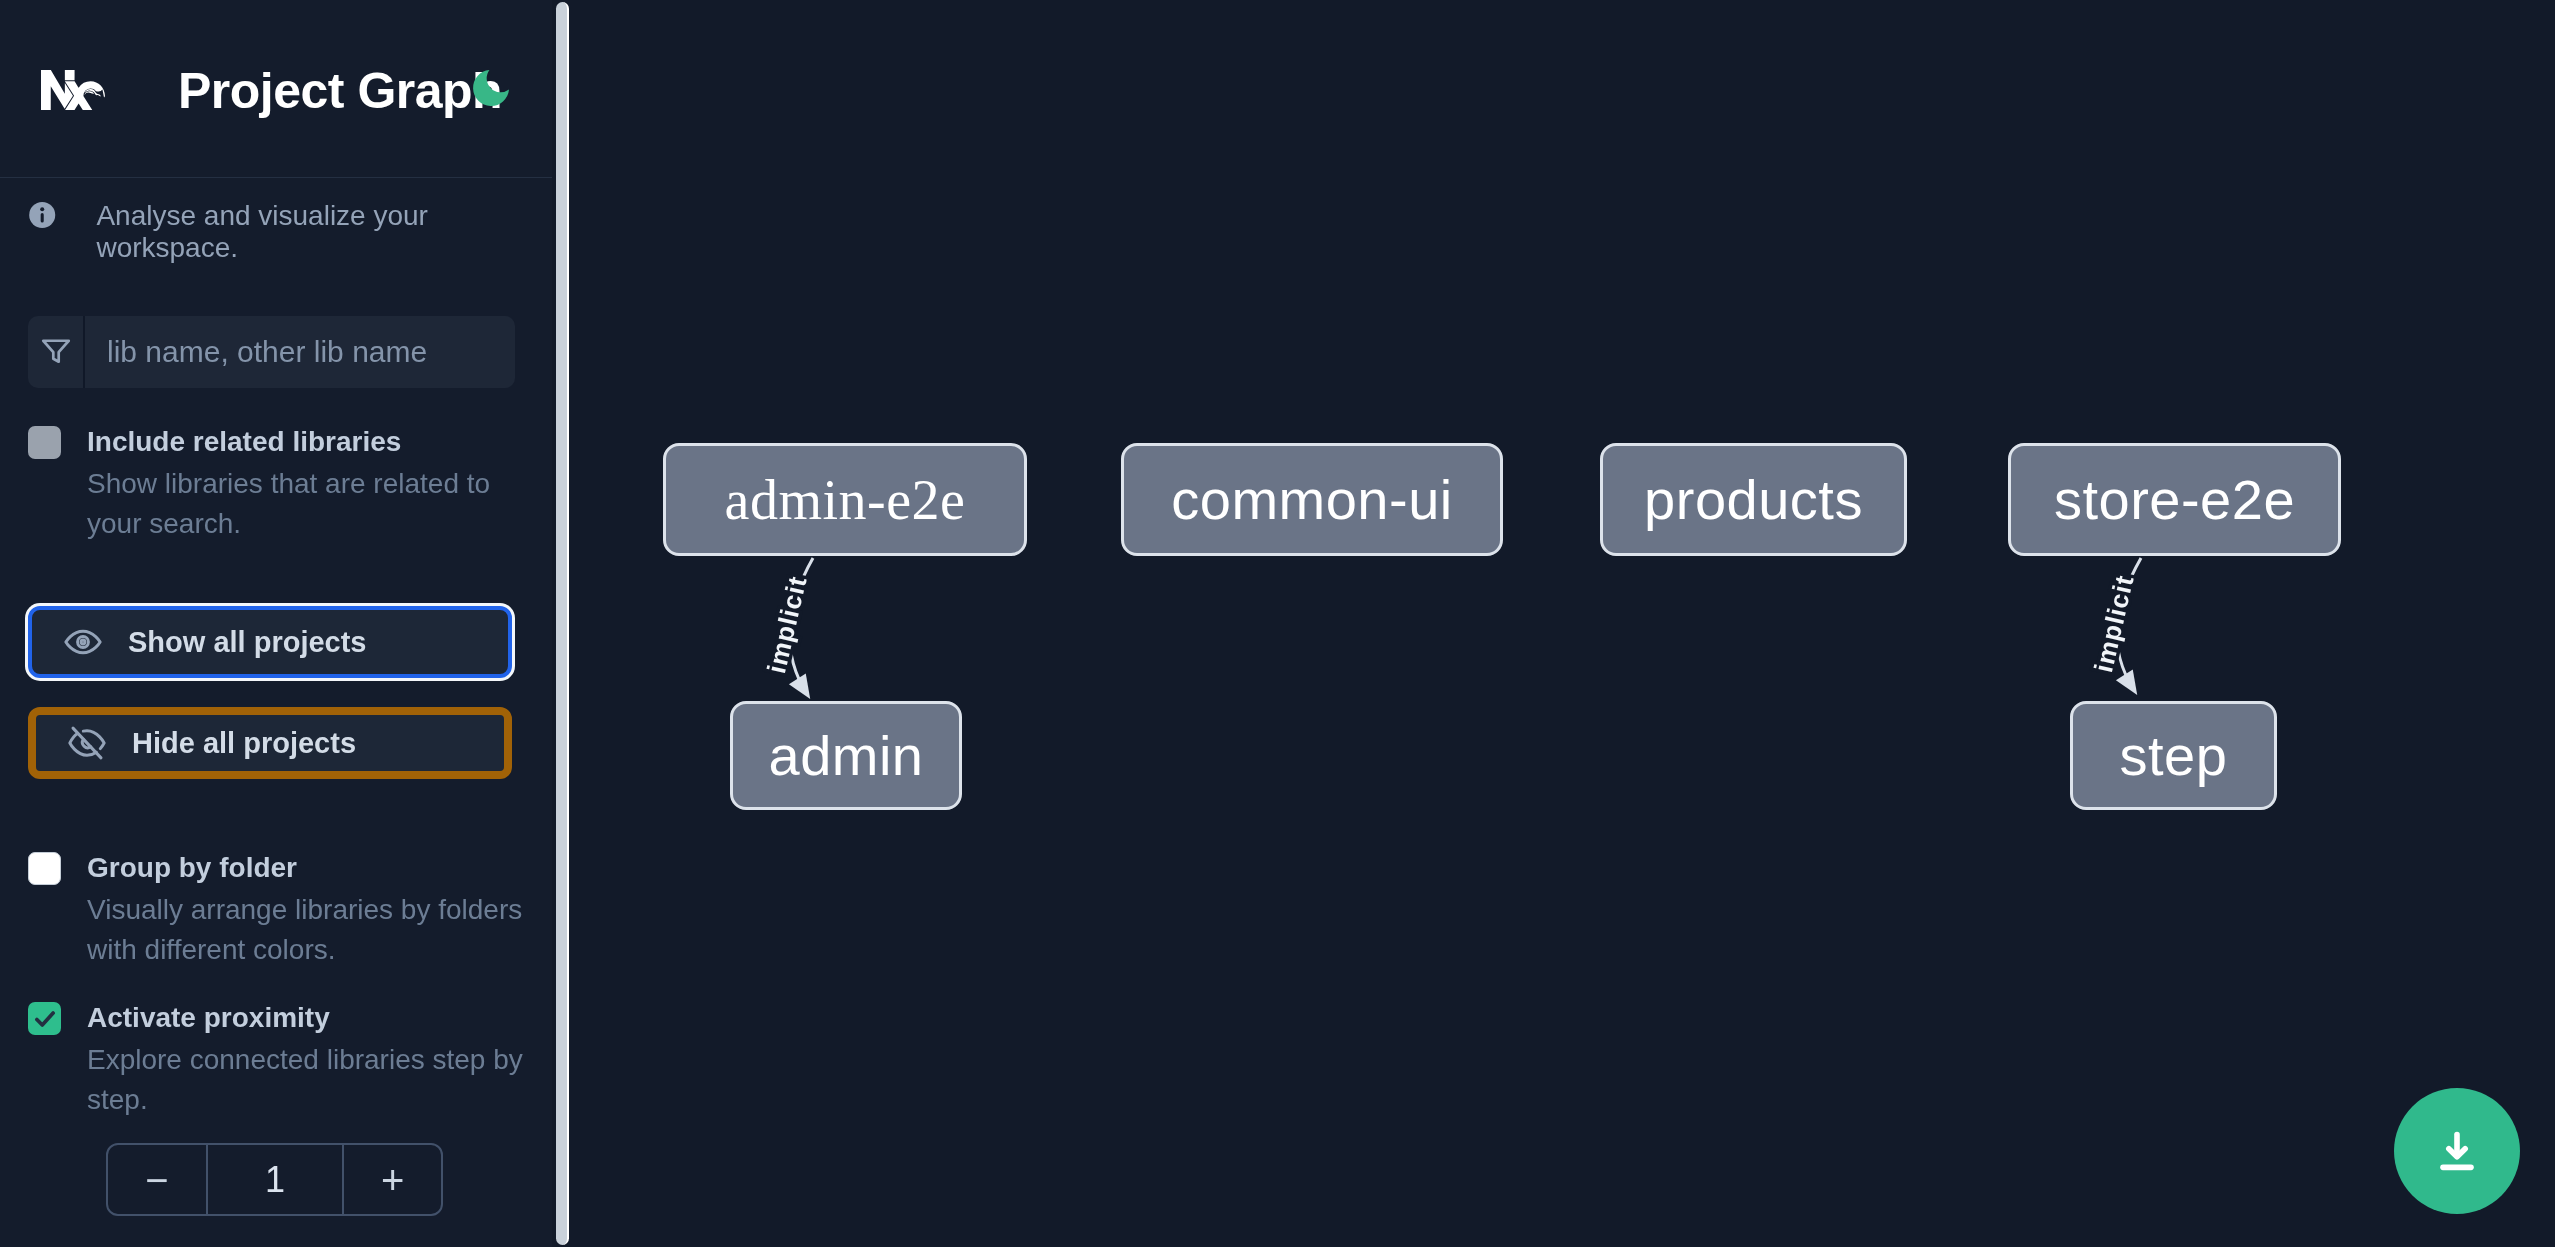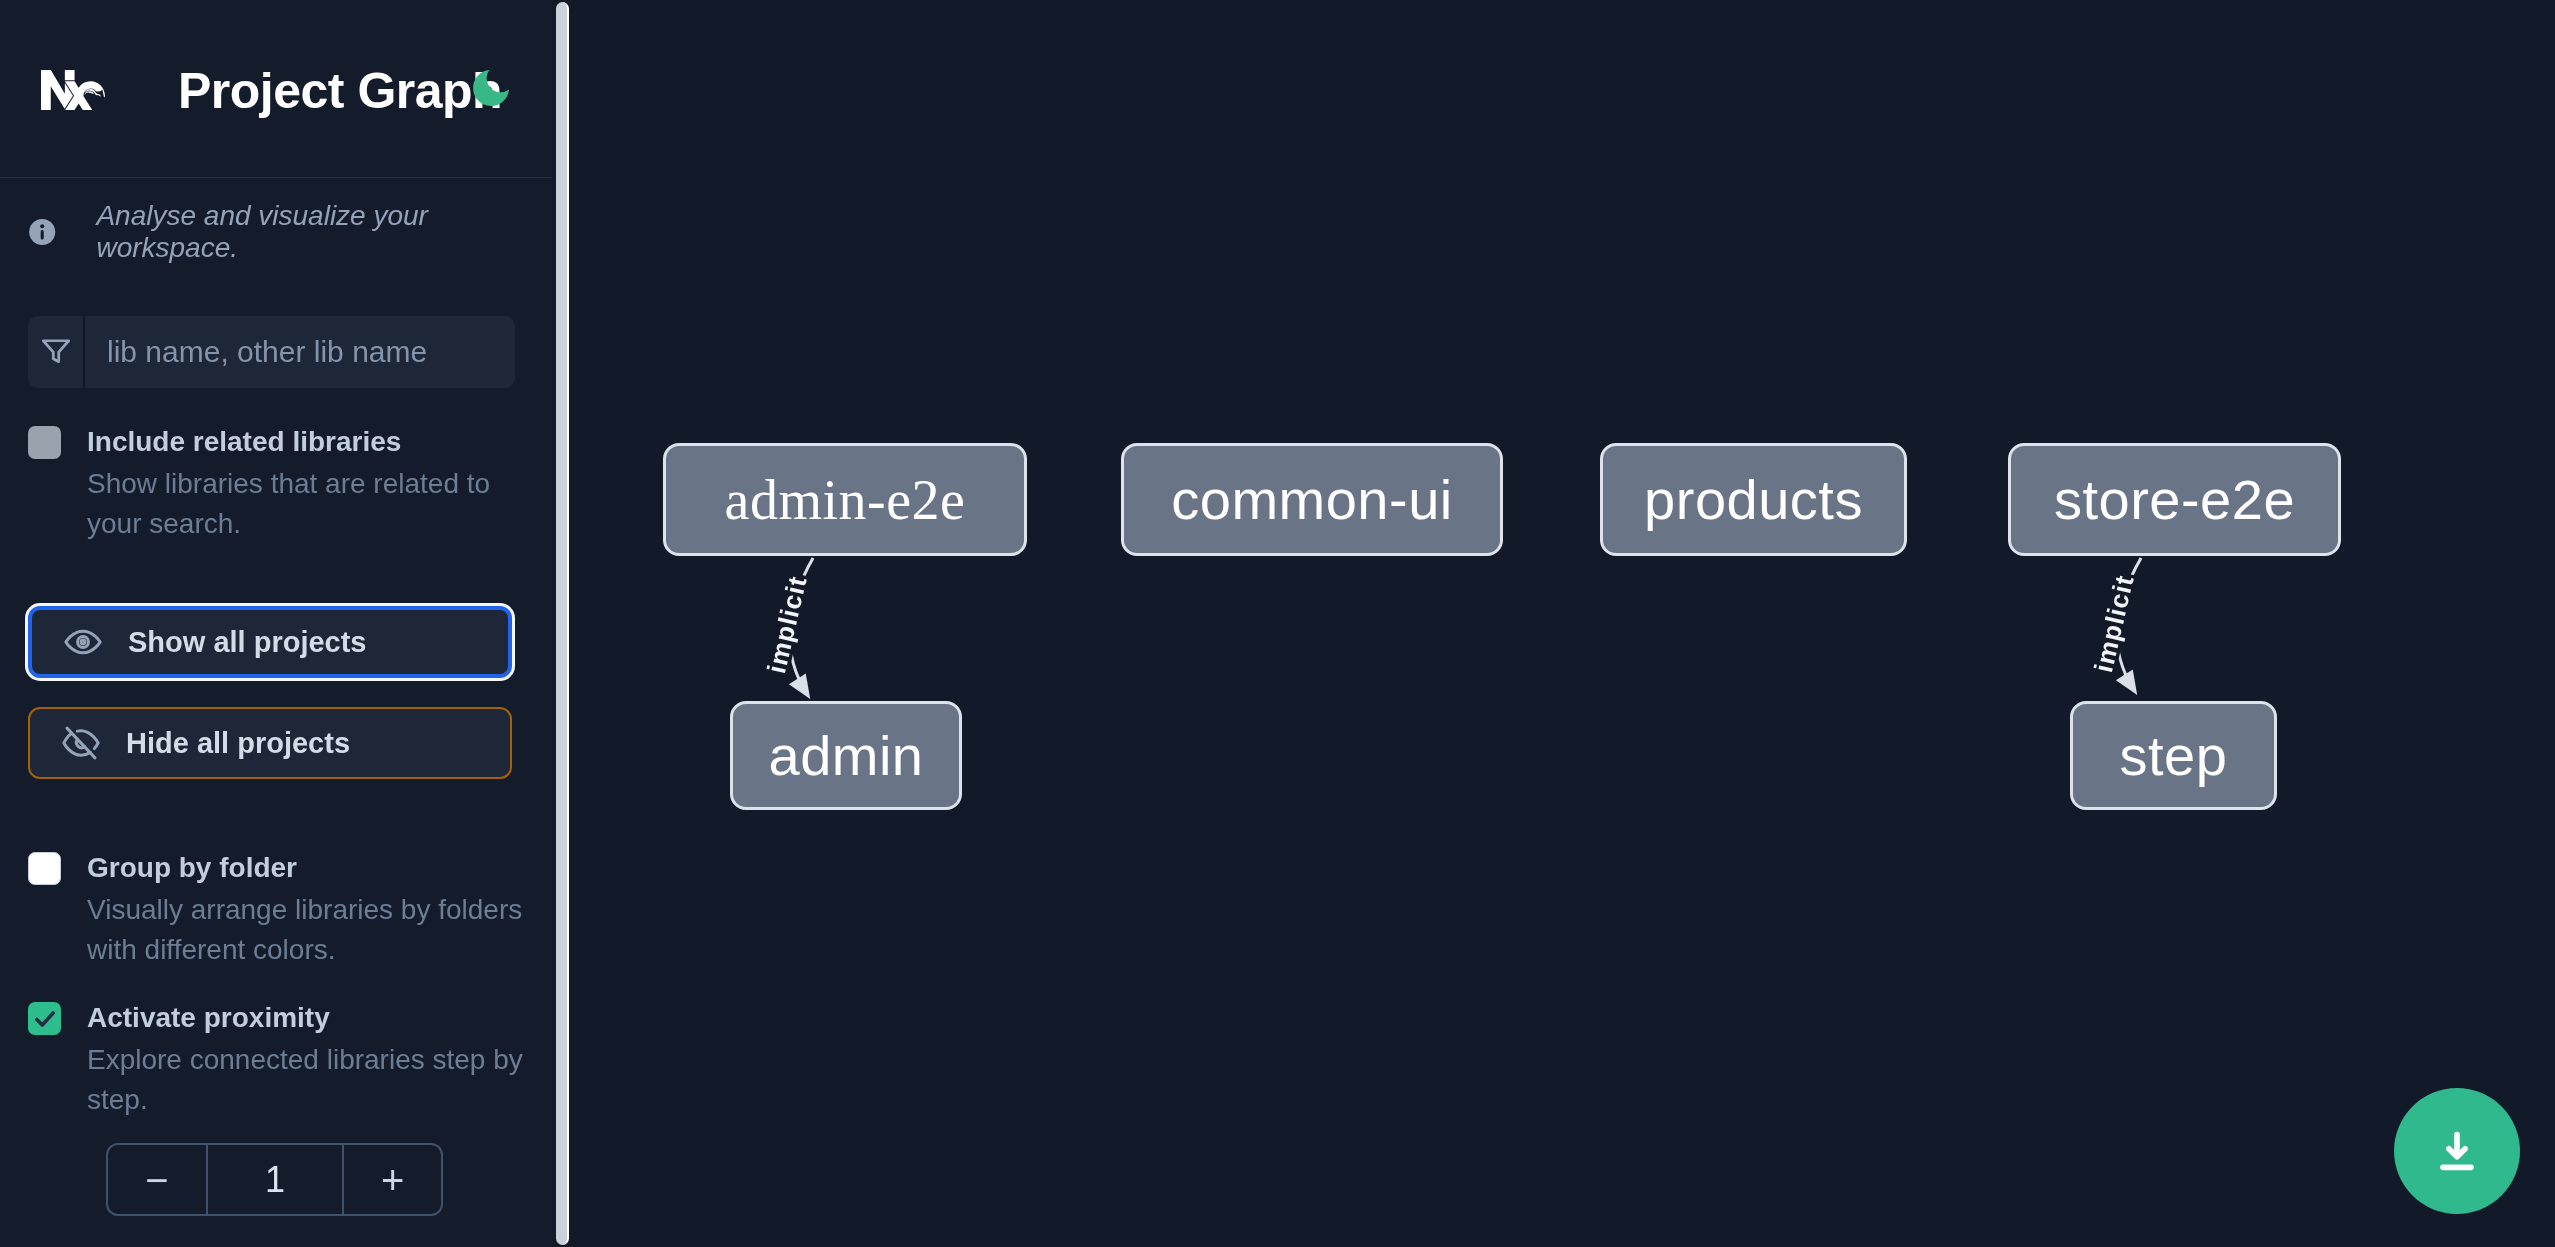--- a/index.html
+++ b/index.html
@@ -39,21 +39,21 @@
   .app-title {
     position:absolute; left:178px; top:62px;
     font-size:50px; font-weight:600; color:#ffffff; letter-spacing:-0.5px;
     white-space:nowrap;
   }
   .theme-toggle {
     position:absolute; left:466px; top:64px; width:50px; height:50px;
     background:none; border:none; cursor:pointer; padding:0;
   }
 
-  .tagline { position:absolute; left:28px; top:200px; display:flex; align-items:center; gap:40px;font-style:italic; }
+  .tagline { position:absolute; left:28px; top:200px; display:flex; align-items:flex-start; gap:40px; }
   .tagline-text { font-size:28px; color:#94a3b8; }
 
   .search {
     position:absolute; left:28px; top:316px; width:487px; height:72px;
     background:#1e2737; border-radius:10px; display:flex; align-items:stretch;
   }
   .search-icon-cell {
     width:66px; display:flex; align-items:center; justify-content:center;
     border-right:2px solid #101828;
   }
@@ -71,21 +71,21 @@
   }
   .cb-gray  { background:#9aa2ad; }
   .cb-white { background:#ffffff; border:1px solid #c3ccd6; }
   .cb-green { background:#2ebe8d; }
   .option-text { width:452px; }
   .option-label { font-size:28px; font-weight:700; color:#c3cedd; line-height:36px; }
   .option-desc  { font-size:28px; font-weight:400; color:#6c7d94; line-height:40px; margin-top:4px; }
 
   .action-btn {
     position:absolute; left:28px; width:484px; height:72px;
-    background:#1d2737; border:2px solid #a16207; border-radius:12px;
+    background:#1d2737; border:8px solid #a16207; border-radius:12px;
     display:flex; align-items:center; gap:24px; padding:0 30px;
     font-family:"Liberation Sans", sans-serif;
     font-size:29px; font-weight:700; color:#d3dce7; cursor:pointer;
   }
   .action-btn.focused {
     border:4px solid #2163ea;
     box-shadow:0 0 0 3px #f4f7fa;
   }
 
   .stepper {

